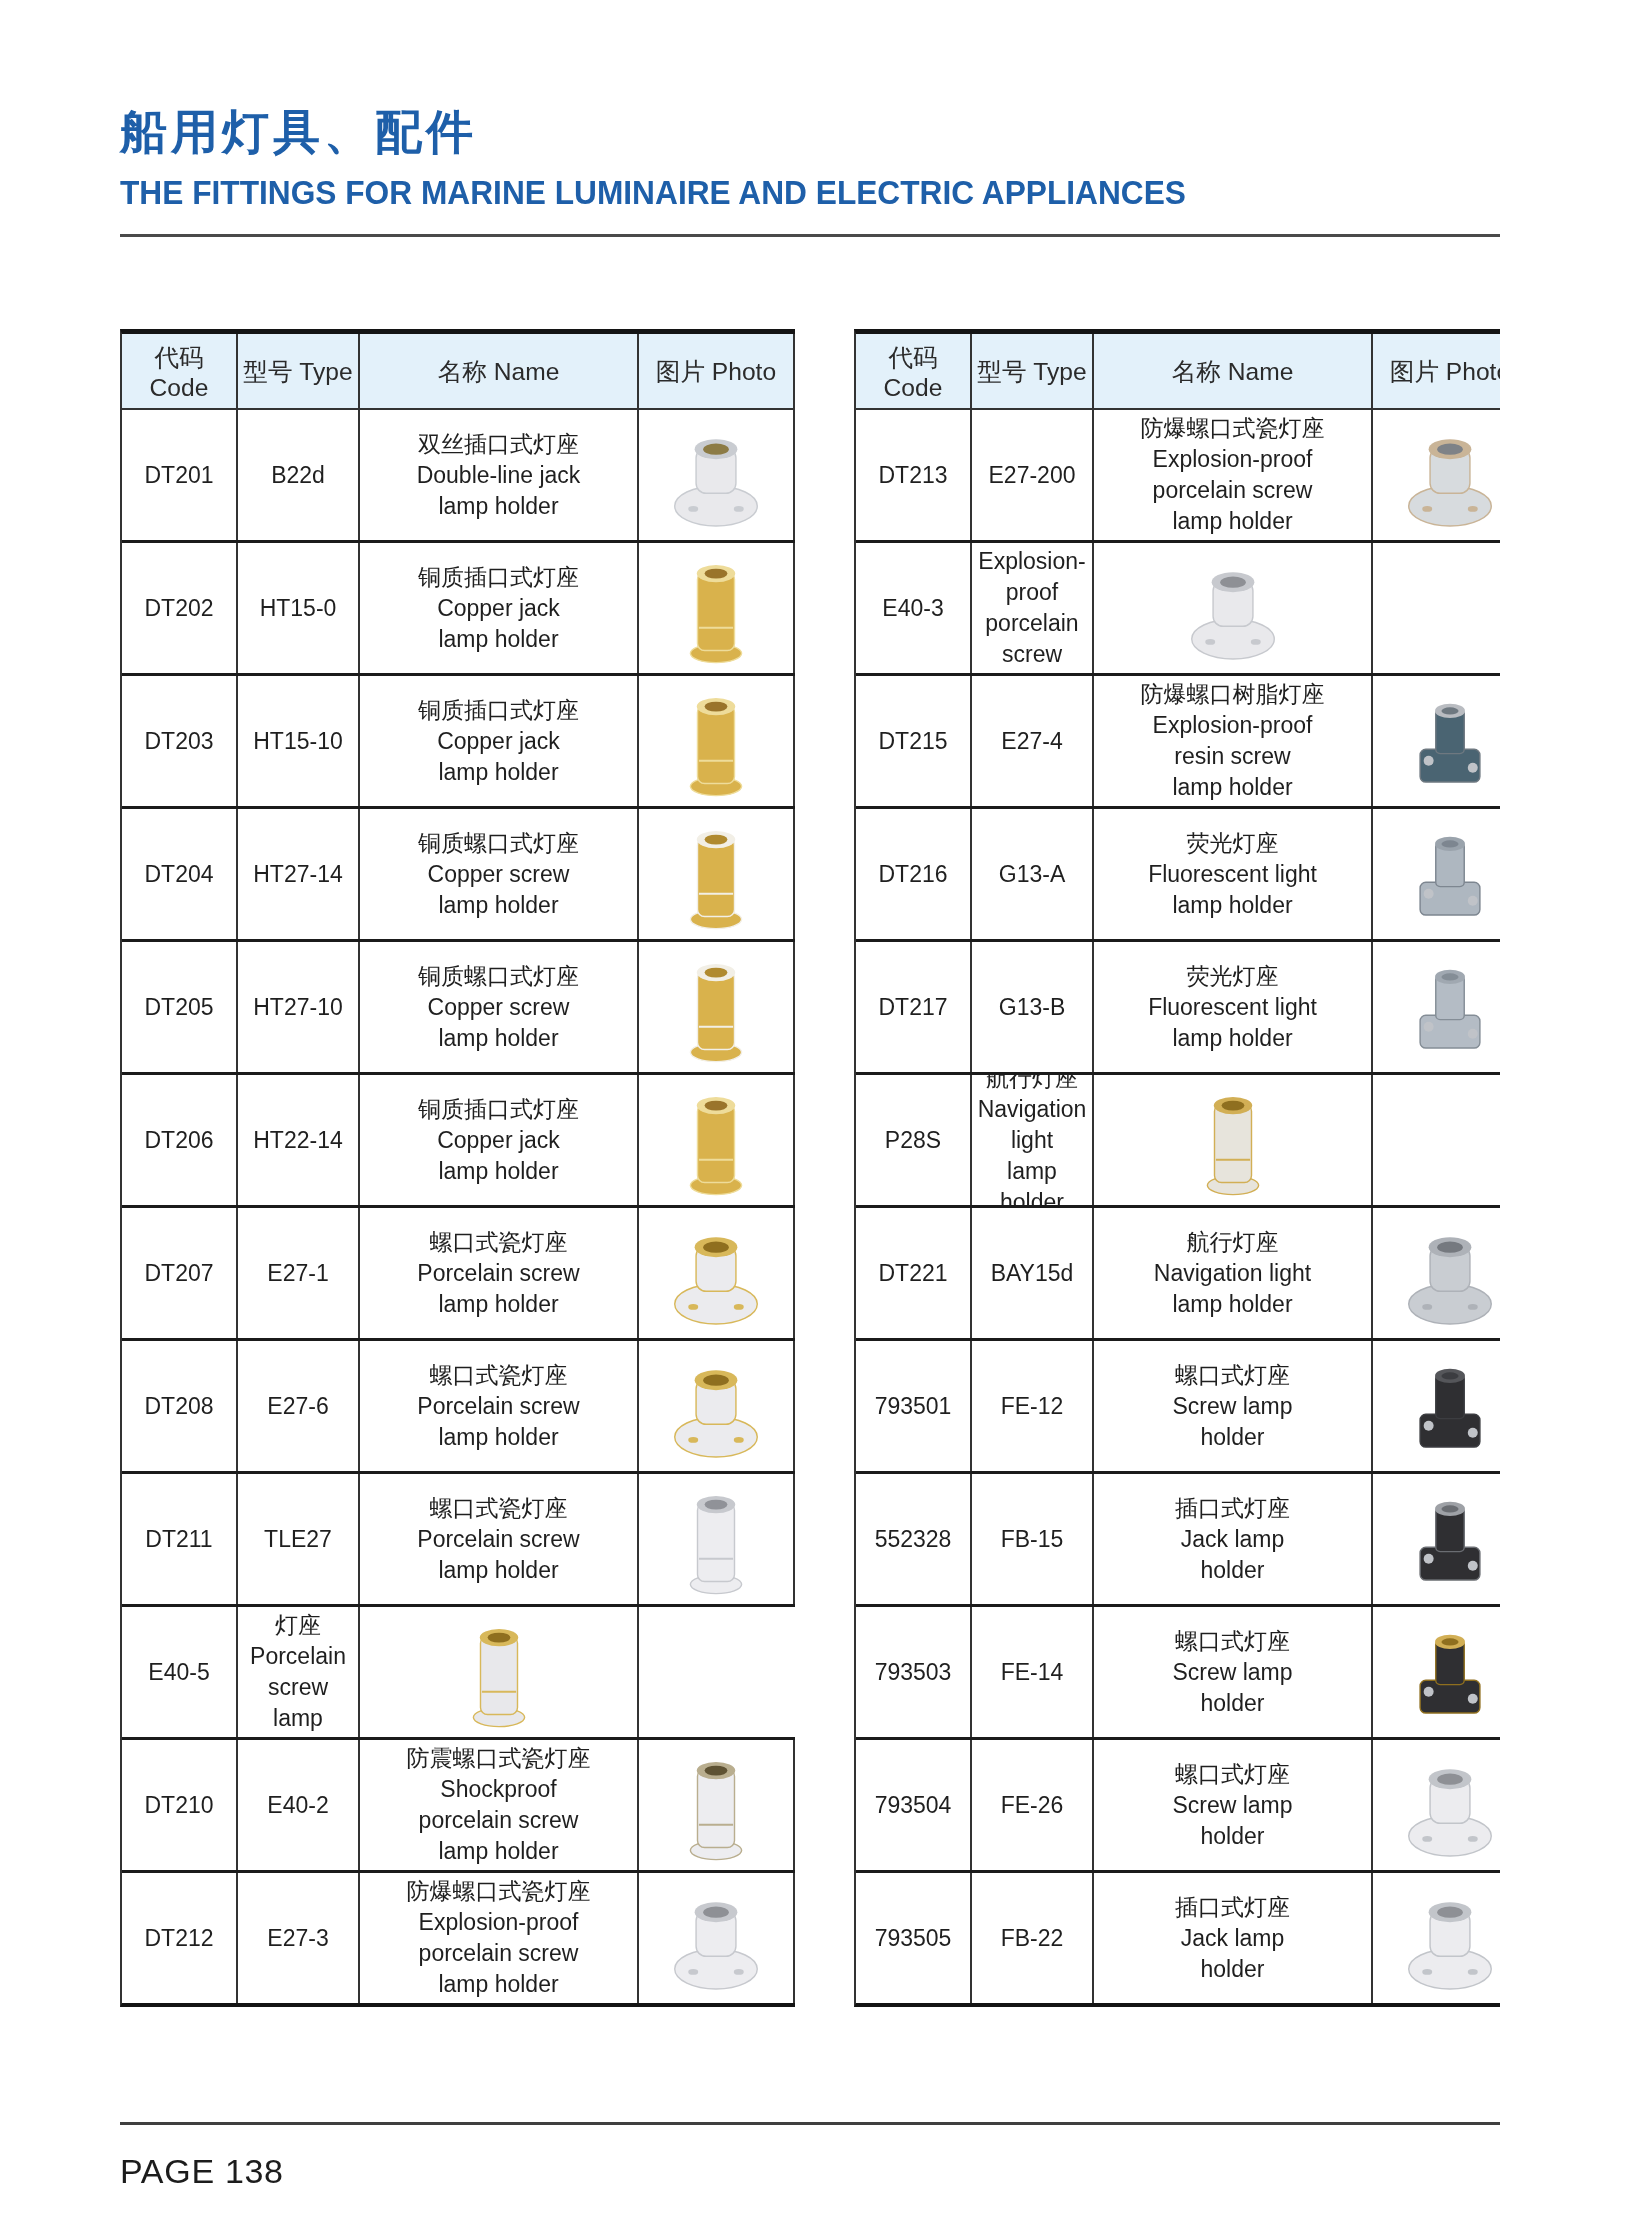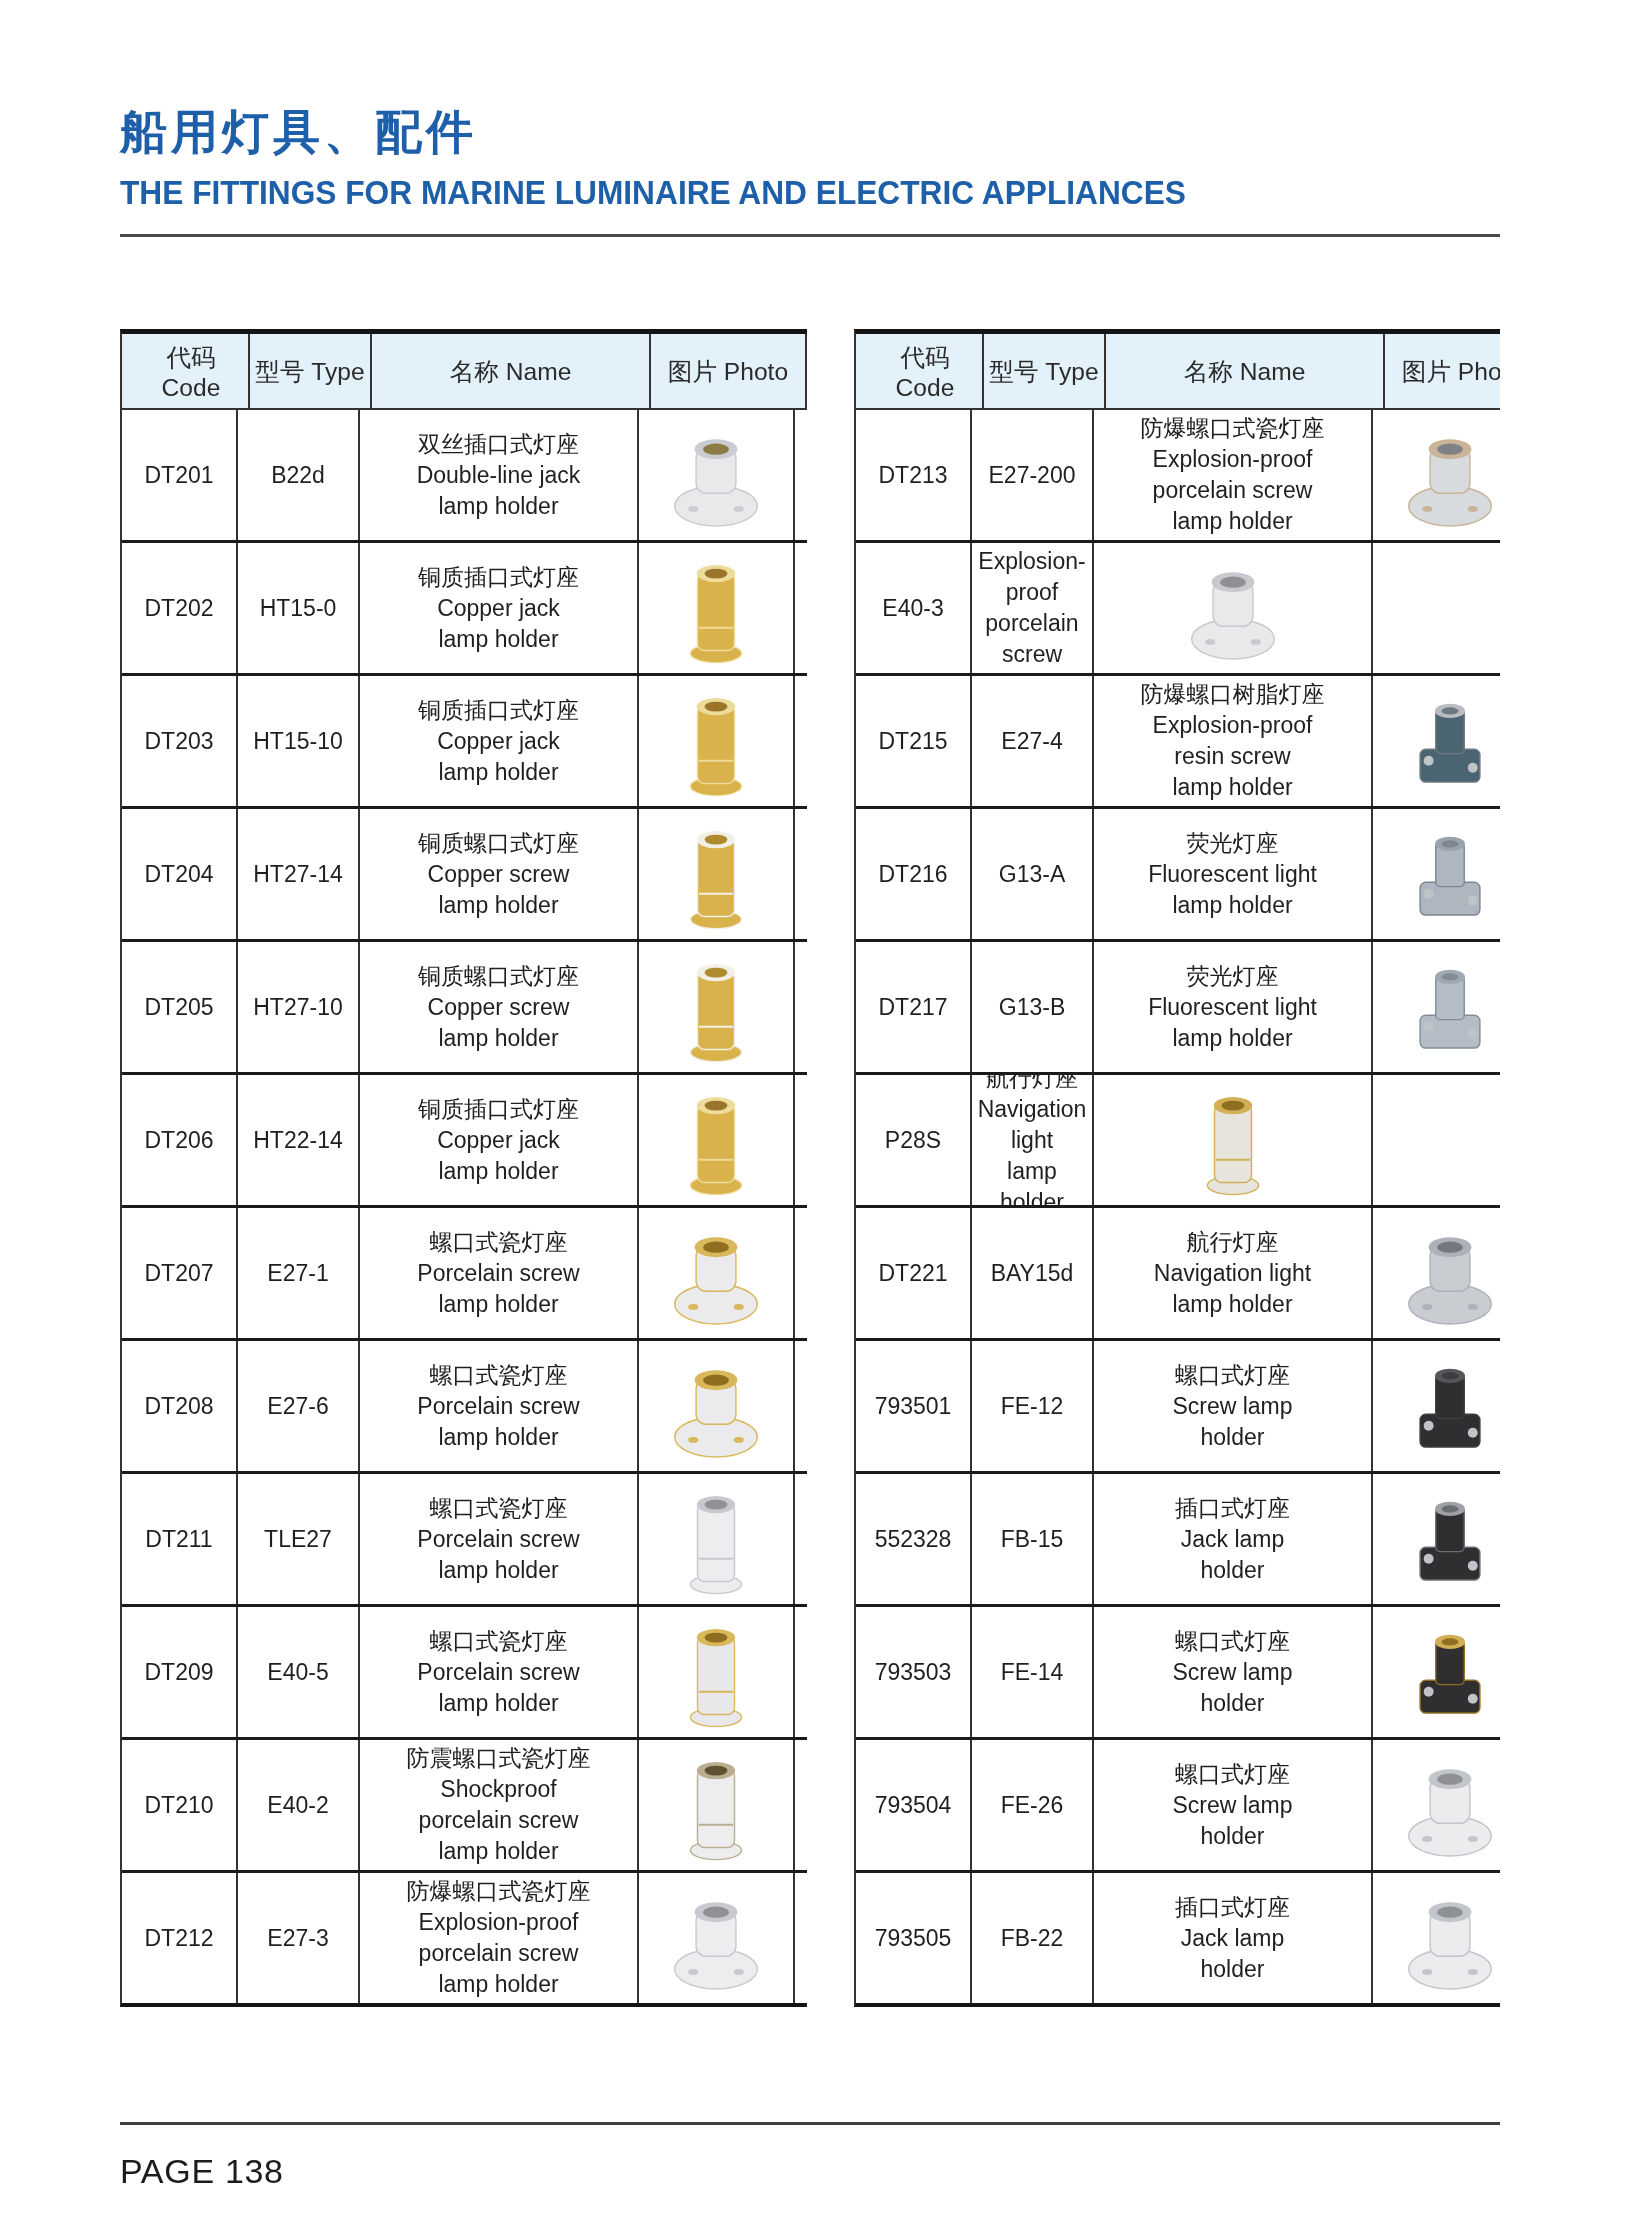--- a/index.html
+++ b/index.html
@@ -38,21 +38,20 @@
   .ftable.left{left:120px;}
   .ftable.right{left:854px;}
   .thead,.trow{
     display:grid;
     grid-template-columns:116px 122px 279px 156px;
   }
   .thead{
     height:74px;
     background:#E3F1FA;
     border-bottom:2px solid #333;
-    padding-left:12px;
   }
   .trow{height:130px;}
   .trow + .trow{border-top:3.3px solid #1b1b1b;}
   .cell{
     border-right:2px solid #333;
     display:flex;flex-direction:column;
     align-items:center;justify-content:center;
     text-align:center;
     overflow:hidden;
   }
@@ -248,21 +247,20 @@
           <svg viewBox="0 0 140 170" width="100" height="121">
             <ellipse cx="70" cy="148" rx="36" ry="13" fill="#EDEDF0" stroke="#C7C9CE" stroke-width="2"></ellipse>
             <rect x="44" y="34" width="52" height="110" rx="10" fill="#EDEDF0" stroke="#C7C9CE" stroke-width="2"></rect>
             <line x1="46" y1="112" x2="94" y2="112" stroke="#C7C9CE" stroke-width="3"></line>
             <ellipse cx="70" cy="36" rx="27" ry="12" fill="#C7C9CE"></ellipse>
             <ellipse cx="70" cy="36" rx="16" ry="7" fill="#909298"></ellipse>
           </svg>
         </div>
       </div>
       <div class="trow">
-        <div class="cell code-cell">DT209</div>
         <div class="cell type-cell">E40-5</div>
         <div class="cell name-cell">
           <span class="name-cn">螺口式瓷灯座</span>
           <span class="name-en">Porcelain screw
 lamp holder</span>
         </div>
         <div class="cell photo-cell">
           <svg viewBox="0 0 140 170" width="100" height="121">
             <ellipse cx="70" cy="148" rx="36" ry="13" fill="#E8E8EB" stroke="#D8B85A" stroke-width="2"></ellipse>
             <rect x="44" y="34" width="52" height="110" rx="10" fill="#E8E8EB" stroke="#D8B85A" stroke-width="2"></rect>

